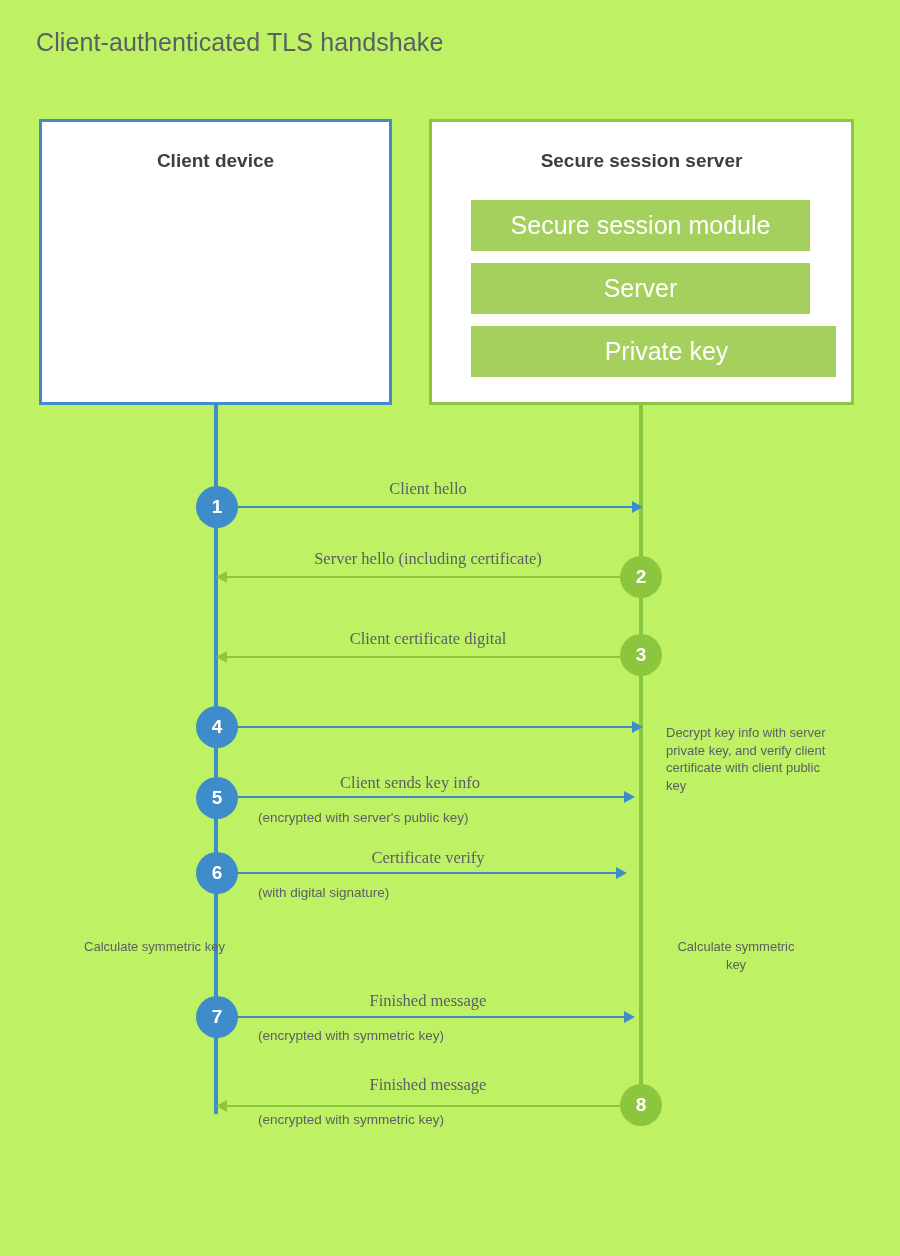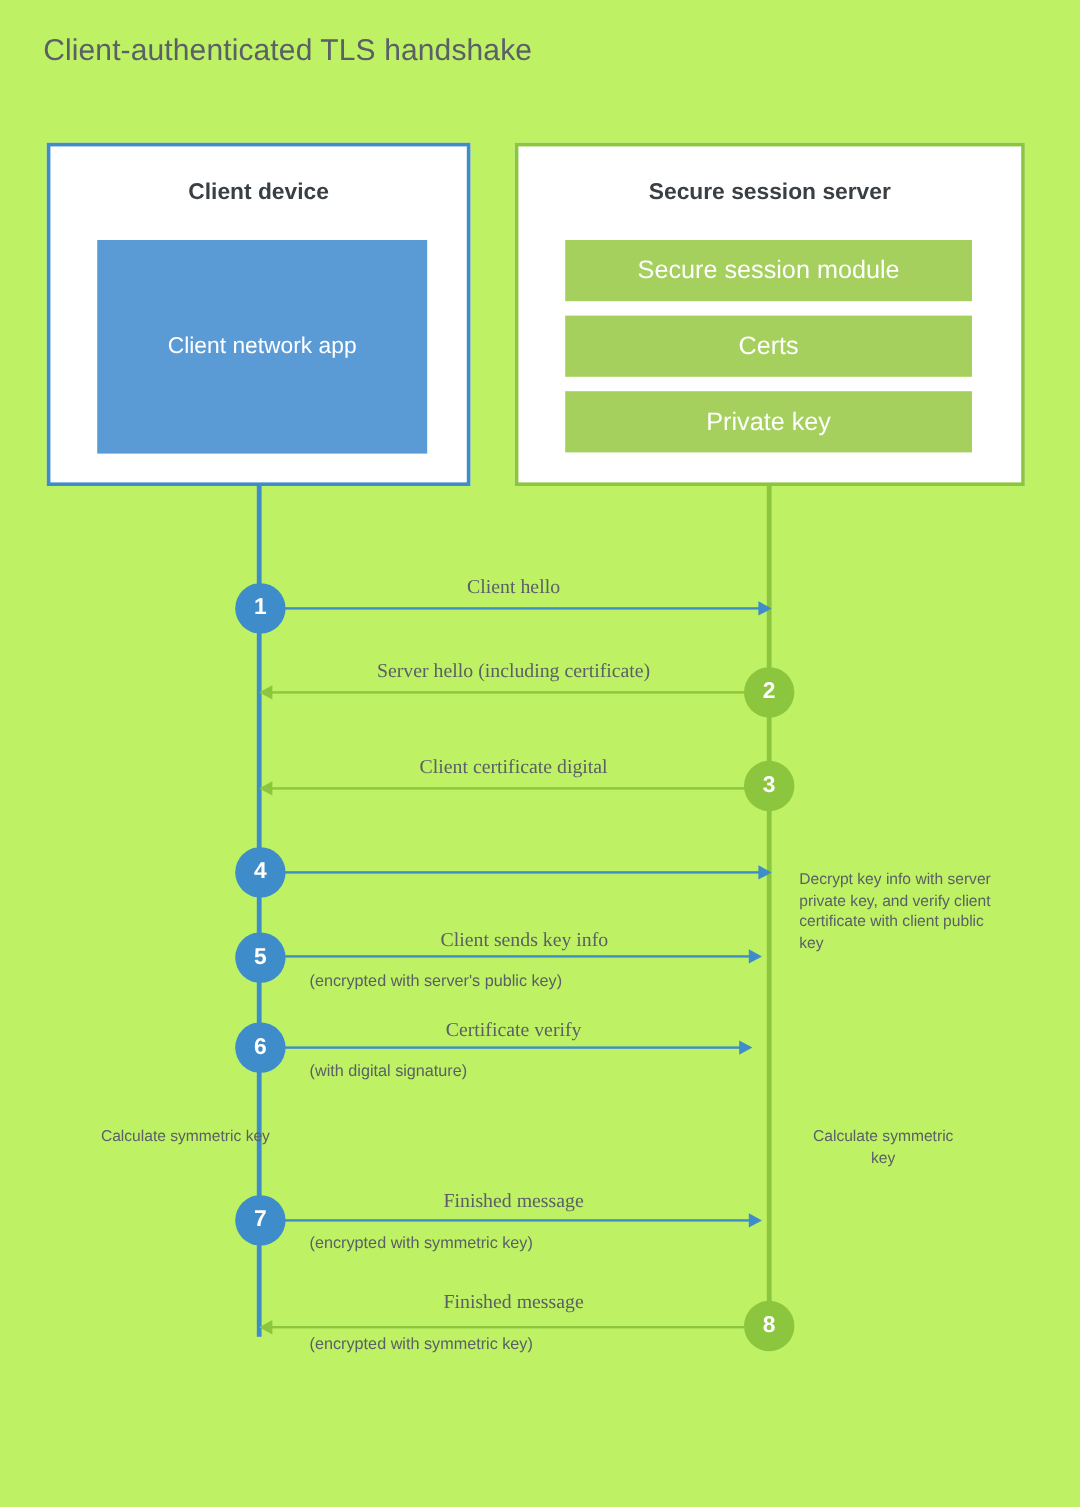--- a/index.html
+++ b/index.html
@@ -82,25 +82,25 @@
   .server-block {
     position: absolute;
     left: 39px;
     width: 339px;
     height: 51px;
     background: #a5d05d;
     color: #ffffff;
     display: flex;
     align-items: center;
     justify-content: center;
-    font-size: 21px;
+    font-size: 25px;
   }
   #server-block-0 { top: 78px; }
   #server-block-1 { top: 141px; }
-  #server-block-2 { top: 204px; }
+  #server-block-2 { top: 204px; padding-left: 26px; }
 
   
   .lifeline {
     position: absolute;
     width: 4px;
   }
   #client-lifeline {
     left: 214px;
     top: 405px;
     height: 709px;
@@ -174,27 +174,26 @@
 </style>
 </head>
 <body>
 
 <div id="canvas">
 
   <div id="diagram-title">Client-authenticated TLS handshake</div>
 
   <div id="client-box" class="entity-box">
     <div class="entity-title">Client device</div>
-    <div id="client-app-block">Client network app</div>
   </div>
 
   <div id="server-box" class="entity-box">
     <div class="entity-title">Secure session server</div>
     <div id="server-block-0" class="server-block">Secure session module</div>
-    <div id="server-block-1" class="server-block">Certs</div>
+    <div id="server-block-1" class="server-block">Server</div>
     <div id="server-block-2" class="server-block">Private key</div>
   </div>
 
   <div id="client-lifeline" class="lifeline"></div>
   <div id="server-lifeline" class="lifeline"></div>
 
   <div class="arrow-blue">
     <div class="arrow-line" style="left:218px; top:506px; width:420px;"></div>
     <div class="arrow-head arrow-head-right" style="left:632px; top:501px;"></div>
   </div>
@@ -219,21 +218,21 @@
     <div class="arrow-line" style="left:218px; top:726px; width:420px;"></div>
     <div class="arrow-head arrow-head-right" style="left:632px; top:721px;"></div>
   </div>
   <div class="step-badge badge-blue" style="left:196px; top:706px;">4</div>
 
   <div class="arrow-blue">
     <div class="arrow-line" style="left:218px; top:796px; width:412px;"></div>
     <div class="arrow-head arrow-head-right" style="left:624px; top:791px;"></div>
   </div>
   <div class="step-badge badge-blue" style="left:196px; top:777px;">5</div>
-  <div class="msg-label" style="left:267px; top:773px; width:340px;">Client sends key info</div>
+  <div class="msg-label" style="left:240px; top:773px; width:340px;">Client sends key info</div>
   <div class="msg-sub" style="left:258px; top:810px; width:340px;">(encrypted with server's public key)</div>
 
   <div class="arrow-blue">
     <div class="arrow-line" style="left:218px; top:872px; width:404px;"></div>
     <div class="arrow-head arrow-head-right" style="left:616px; top:867px;"></div>
   </div>
   <div class="step-badge badge-blue" style="left:196px; top:852px;">6</div>
   <div class="msg-label" style="left:258px; top:848px; width:340px;">Certificate verify</div>
   <div class="msg-sub" style="left:258px; top:885px; width:340px;">(with digital signature)</div>
 

